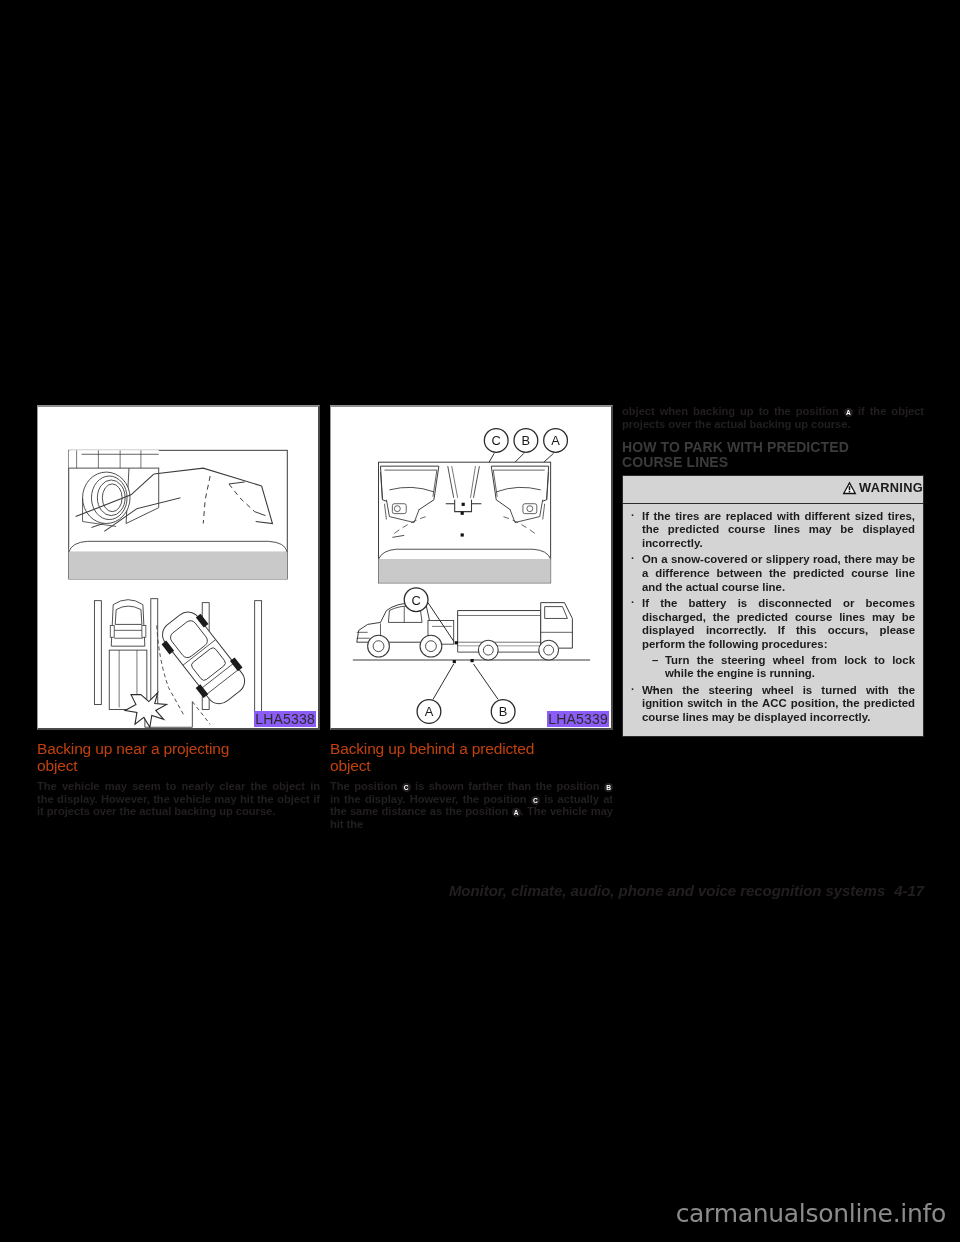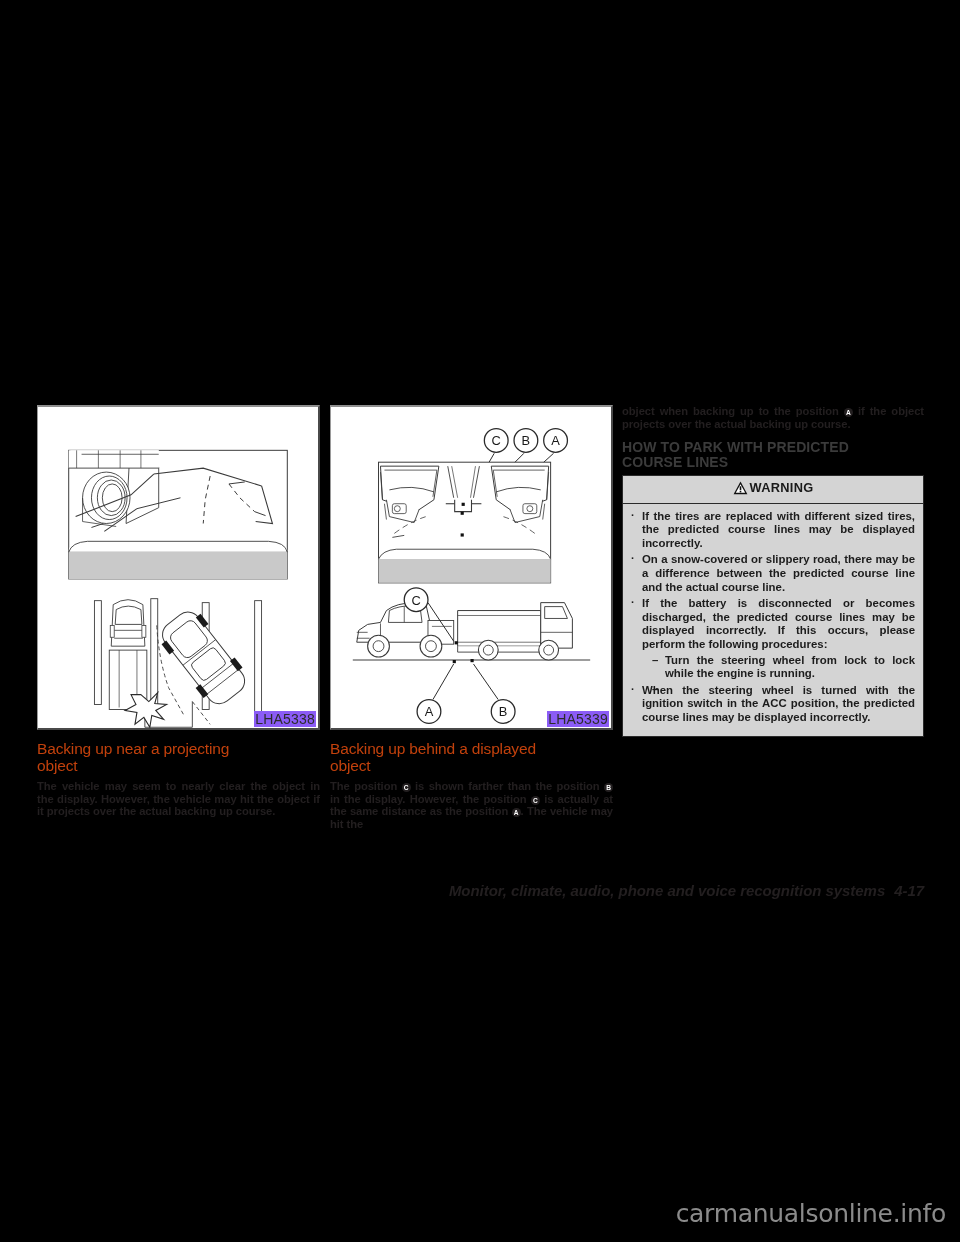--- a/index.html
+++ b/index.html
@@ -87,21 +87,21 @@
   }
 
   
   .warning-box {
     border: 1px solid #2a2a2a;
     background: #d4d4d4;
     margin-top: 6px;
   }
   .warning-head {
     border-bottom: 1px solid #2a2a2a;
-    text-align: center;
+    text-align: right;
     padding: 4px 0 4px 0;
     background: #d4d4d4;
   }
   .warning-head-inner {
     display: inline-flex;
     align-items: center;
     gap: 2px;
   }
   .warn-tri { display: block; }
   .warning-head-label {
@@ -361,21 +361,21 @@
           <path d="M99 120 L120 84" stroke="#2a2a2a" stroke-width="1"></path>
           <circle cx="170" cy="132" r="12" fill="#ffffff" stroke="#2a2a2a" stroke-width="1.3"></circle>
           <text x="170" y="137" font-family="Liberation Sans, sans-serif" font-size="13" fill="#1a1a1a" text-anchor="middle">B</text>
           <path d="M165 120 L140 84" stroke="#2a2a2a" stroke-width="1"></path>
         </g>
       </svg>
       <span class="fig-code">LHA5339</span>
     </div>
 
     <h2 class="section-title">
-      <span>Backing up behind a displayed</span><br>
+      <span>Backing up behind a predicted</span><br>
       <span>object</span>
     </h2>
     <p class="body" id="middle-body">The position <span class="circ">C</span> is shown farther than the position <span class="circ">B</span> in the display. However, the position <span class="circ">C</span> is actually at the same distance as the position <span class="circ">A</span>. The vehicle may hit the</p>
   </div>
 
   <div class="col" id="col-right">
 
     <p class="body" id="right-continued">object when backing up to the position <span class="circ">A</span> if the object projects over the actual backing up course.</p>
 
     <h3 class="sub-title">

